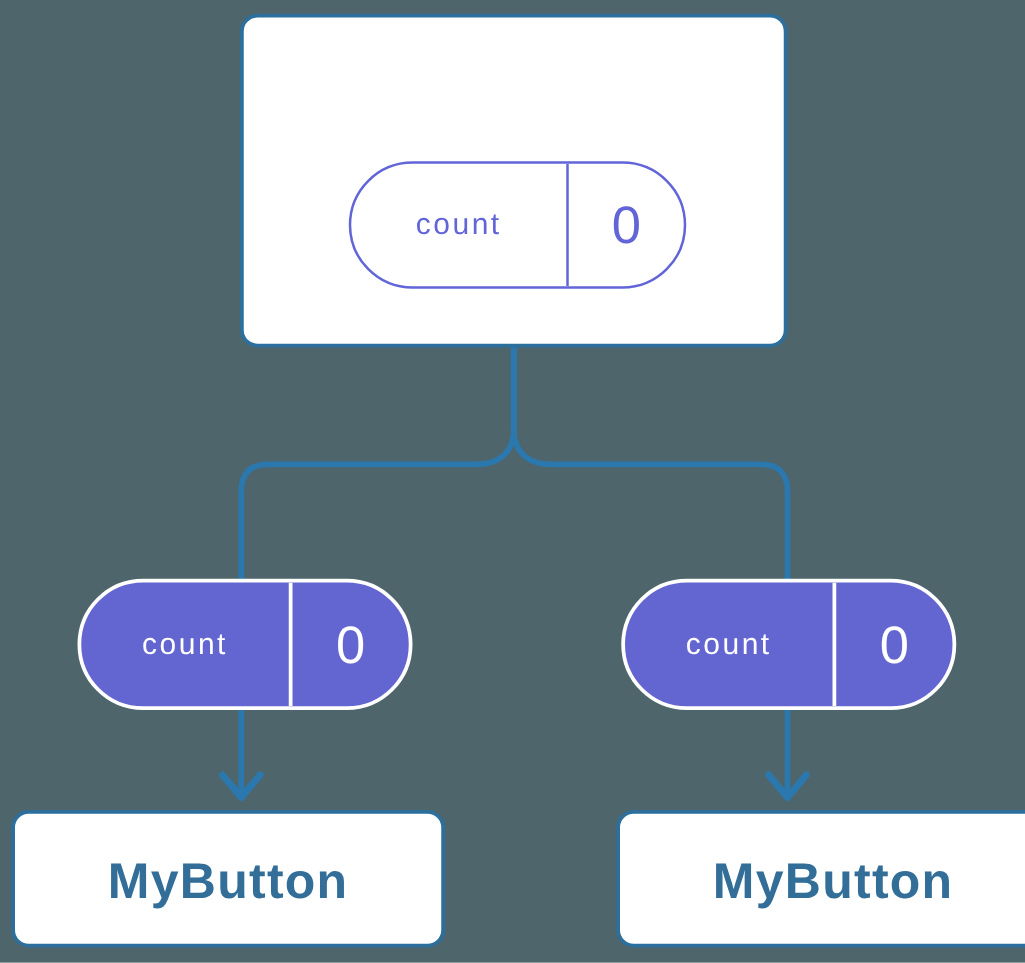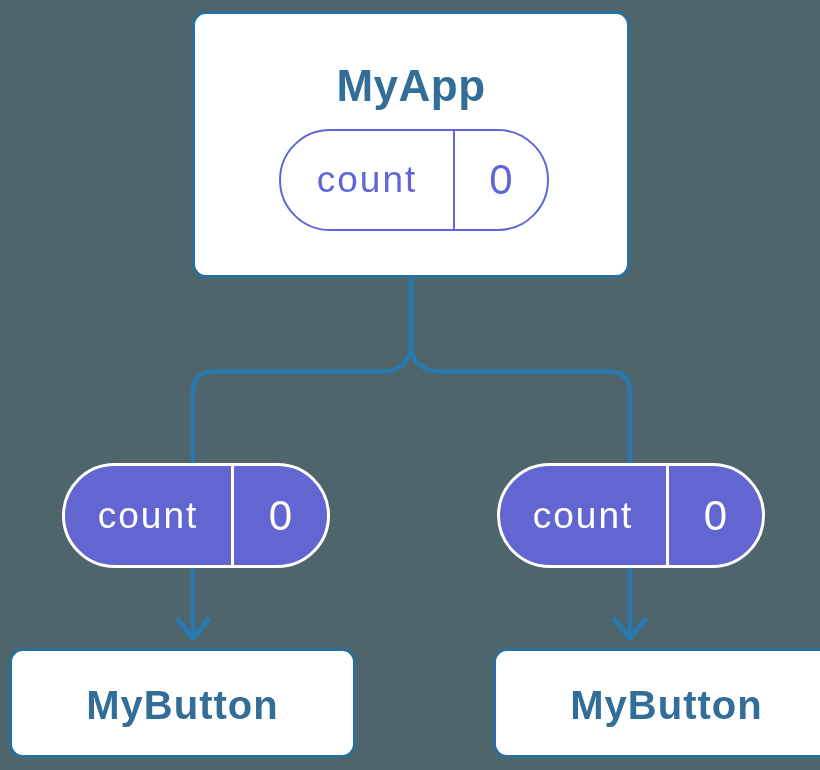--- a/index.html
+++ b/index.html
@@ -68,21 +68,21 @@
     display: flex;
     align-items: stretch;
     border-radius: 999px;
     overflow: hidden;
     z-index: 2;
   }
   .pill .cell-name, .pill .cell-value {
     display: flex; align-items: center; justify-content: center;
   }
   .pill .cell-name {
-    font-size: 37px;
+    font-size: 24px;
     letter-spacing: 2px;
   }
   .pill .cell-value {
     flex: 1;
     font-size: 42px;
   }
 
   .pill.outline {
     left: 278px; top: 128px;
     width: 270px; height: 102px;
@@ -115,21 +115,20 @@
       <path d="M411 277 V344 C411 362 399 371.5 381 371.5 H214 C200 371.5 193 379 193 393 V636"></path>
       <path d="M411 277 V344 C411 362 423 371.5 441 371.5 H609 C623 371.5 630 379 630 393 V636"></path>
     </g>
     <g fill="none" stroke="#2B78AE" stroke-width="5.6" stroke-linecap="round" stroke-linejoin="round">
       <path d="M178 620 L193 638 L208 620"></path>
       <path d="M615 620 L630 638 L645 620"></path>
     </g>
   </svg>
 
   <div class="box root">
-    <div class="root-title">MyApp</div>
     <div class="pill outline" style="position:absolute; left:84px; top:115px;">
       <div class="cell-name">count</div>
       <div class="divider"></div>
       <div class="cell-value">0</div>
     </div>
   </div>
 
   <div class="pill filled left">
     <div class="cell-name">count</div>
     <div class="divider"></div>

